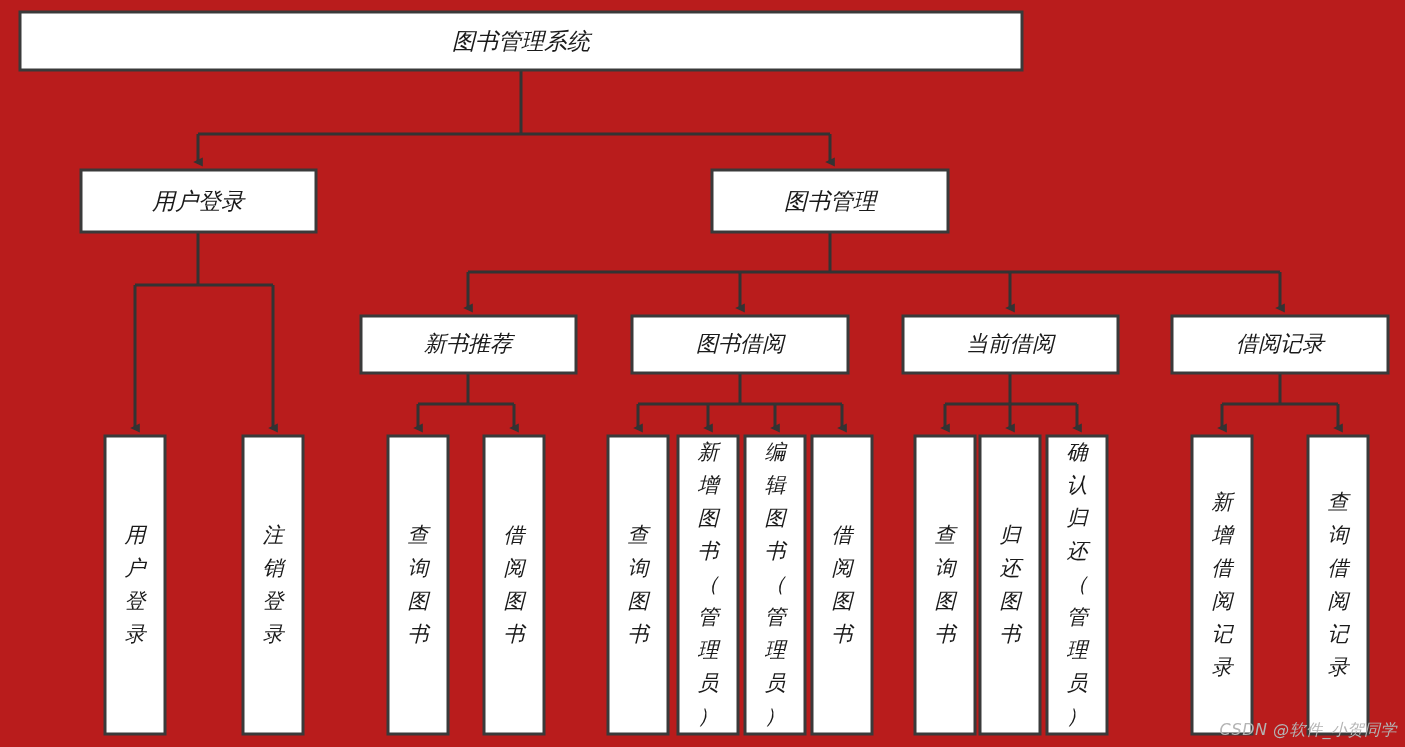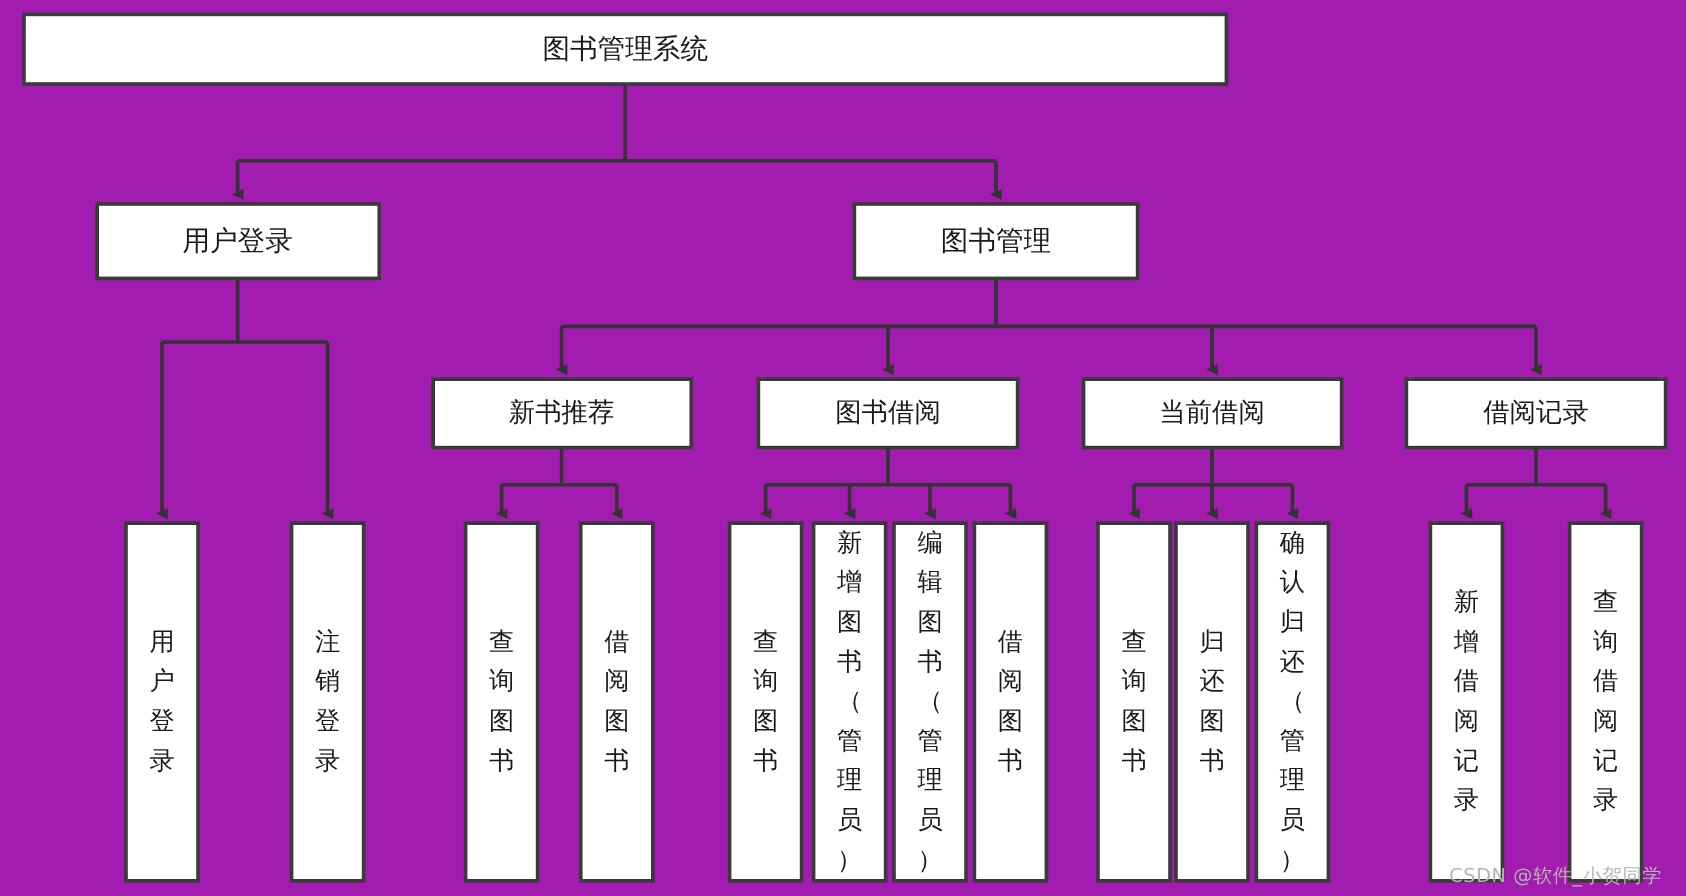--- a/index.html
+++ b/index.html
@@ -1,36 +1,36 @@
 <!DOCTYPE html>
 <html><head>
 <meta charset="utf-8">
 <style>
   html,body{margin:0;padding:0;background:#ffffff;}
   body{
     width:1405px;height:747px;
     font-family:"DejaVu Sans","Liberation Sans",sans-serif;
     overflow:hidden;
   }
-  #diagram-root{position:relative;width:1405px;height:747px;background:#a21caf;}
+  #diagram-root{position:relative;width:1405px;height:747px;background:#b91c1c;font-style:italic;}
   svg#flow{position:absolute;left:0;top:0;width:1405px;height:747px;display:block;}
   .node-box{fill:#ffffff;stroke:#3a3a3a;stroke-width:3;}
   .node-label{
     fill:#1a1a1a;
     font-family:"DejaVu Sans","Liberation Sans",sans-serif;
     text-anchor:middle;
     dominant-baseline:middle;
   }
   .h-label{font-size:23px;}
   .t-label{font-size:22px;}
   .v-label{font-size:21px;}
   .link{stroke:#333333;stroke-width:3;fill:none;}
   .watermark{
     position:absolute;
-    right:20px;bottom:6px;
+    right:8px;bottom:6px;
     font-family:"DejaVu Sans","Liberation Sans",sans-serif;
     font-size:16px;
     color:#b4b4b4;
     letter-spacing:0.5px;
     white-space:nowrap;
     user-select:none;
   }
 </style>
 </head>
 <body>

